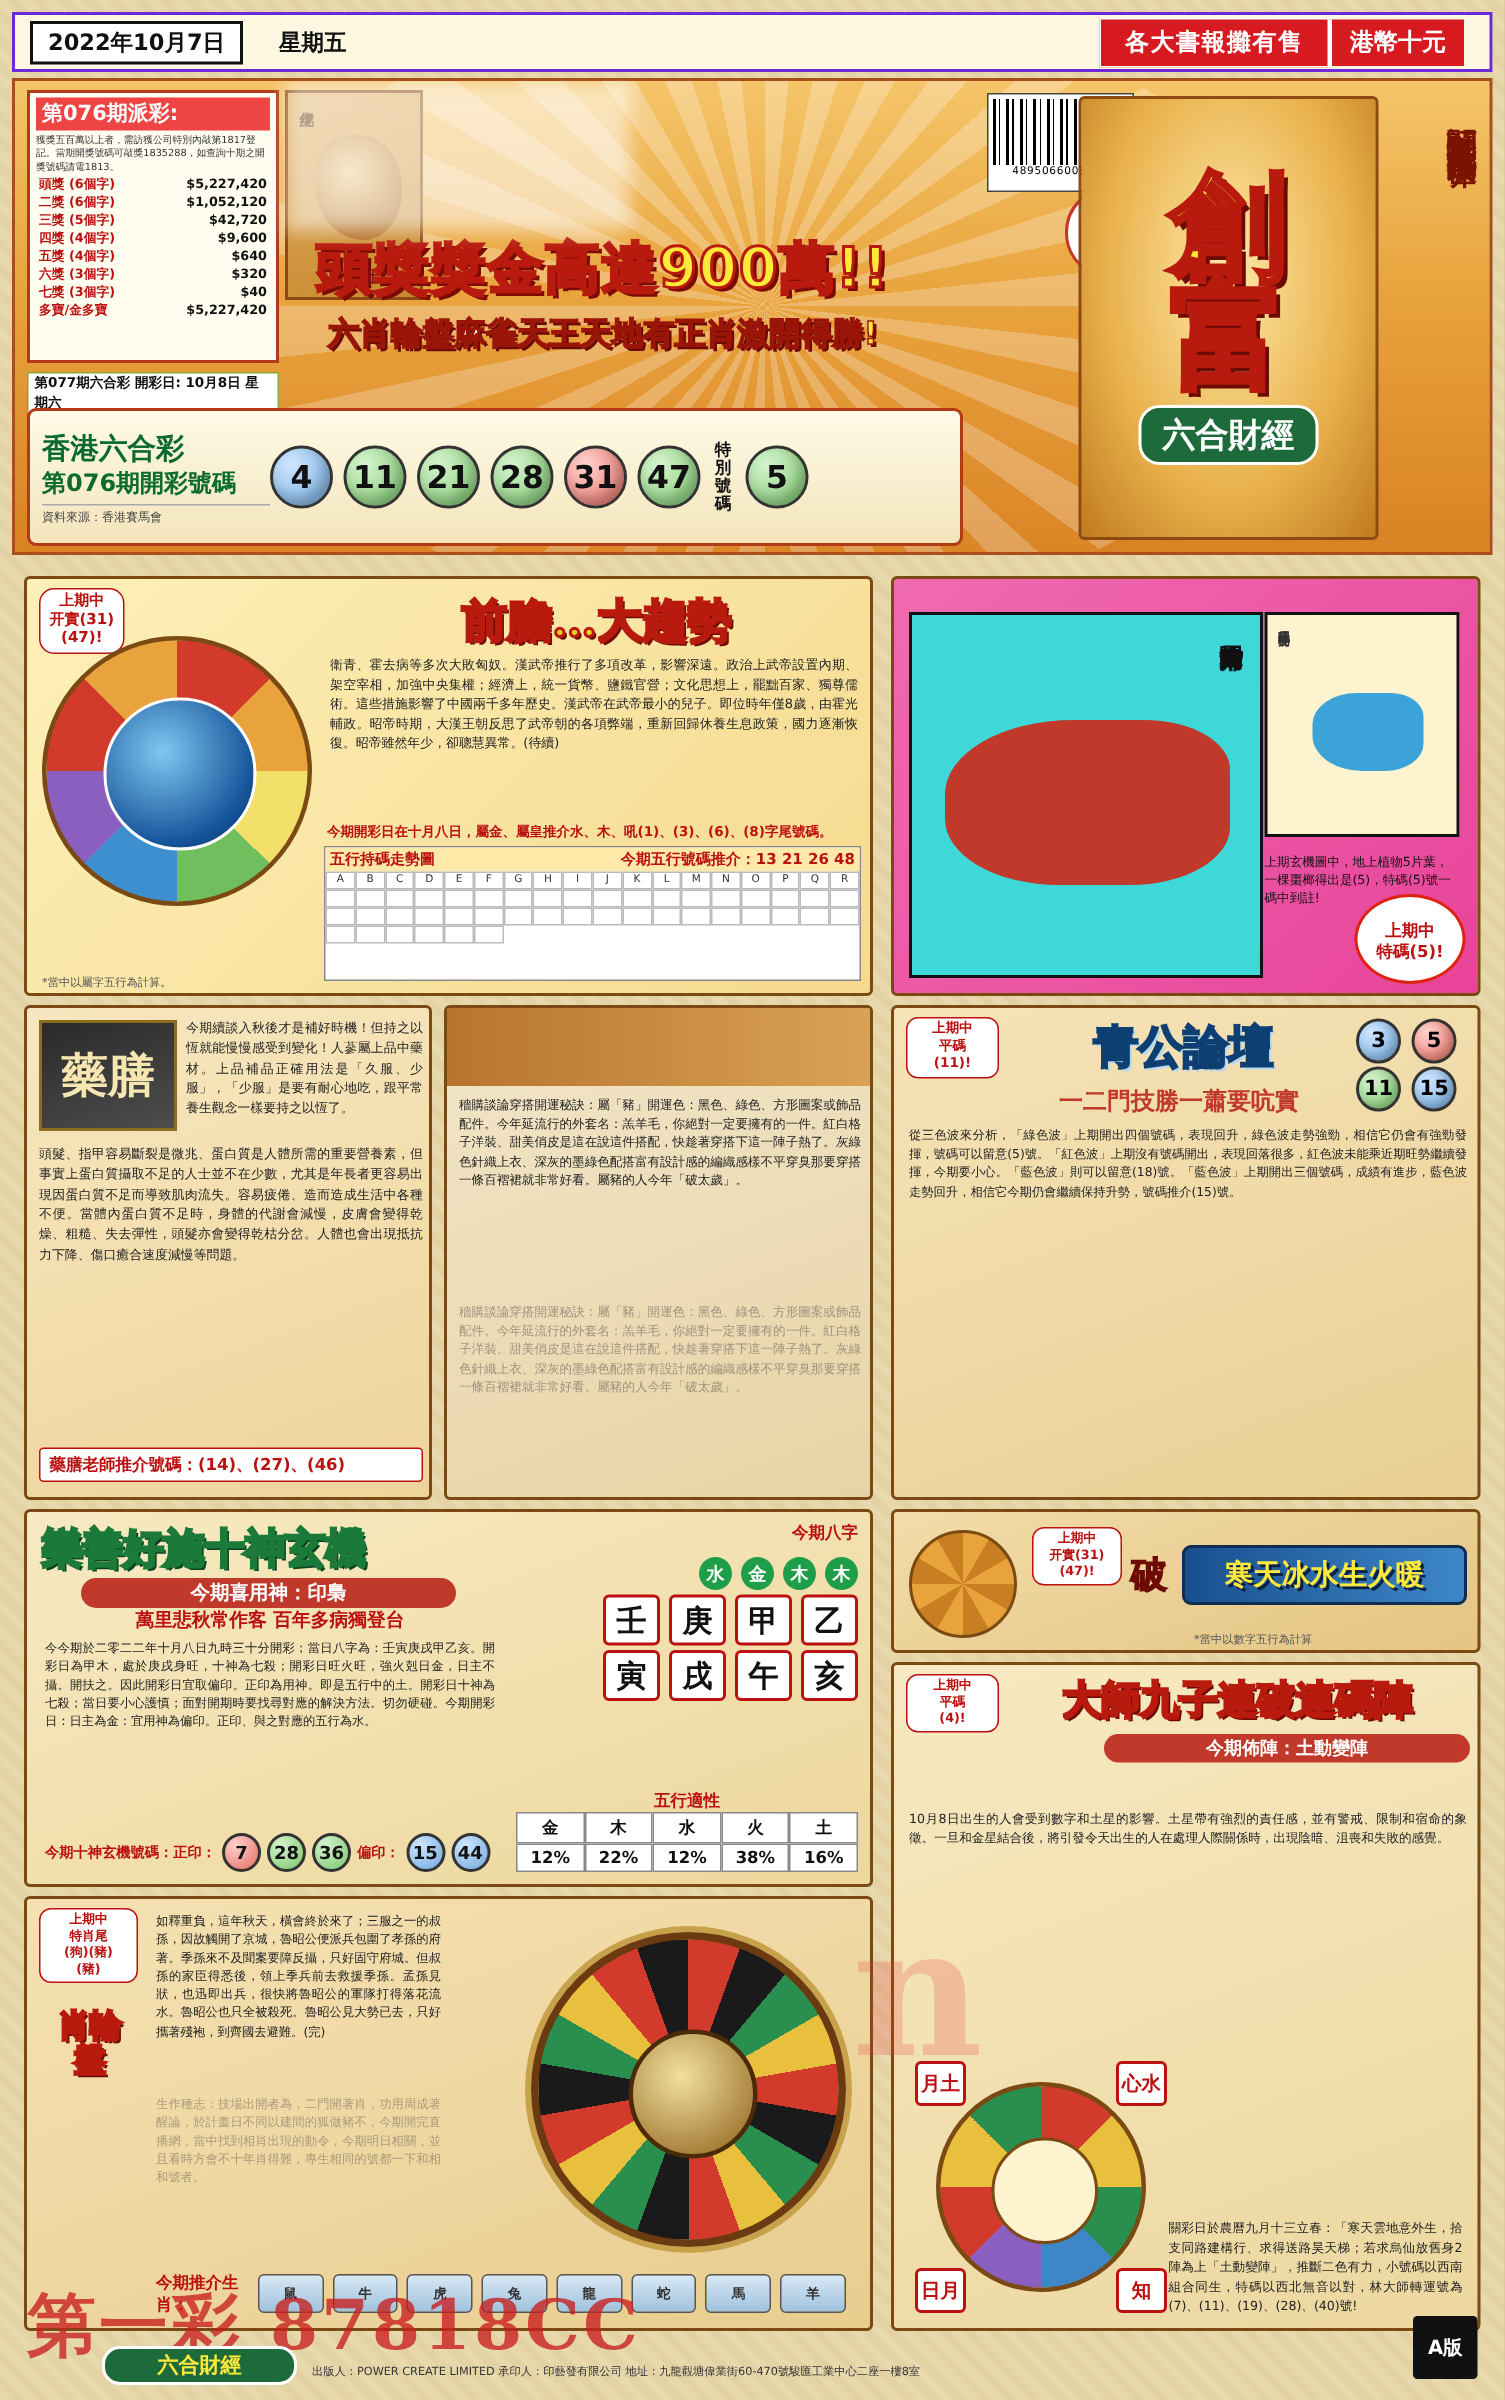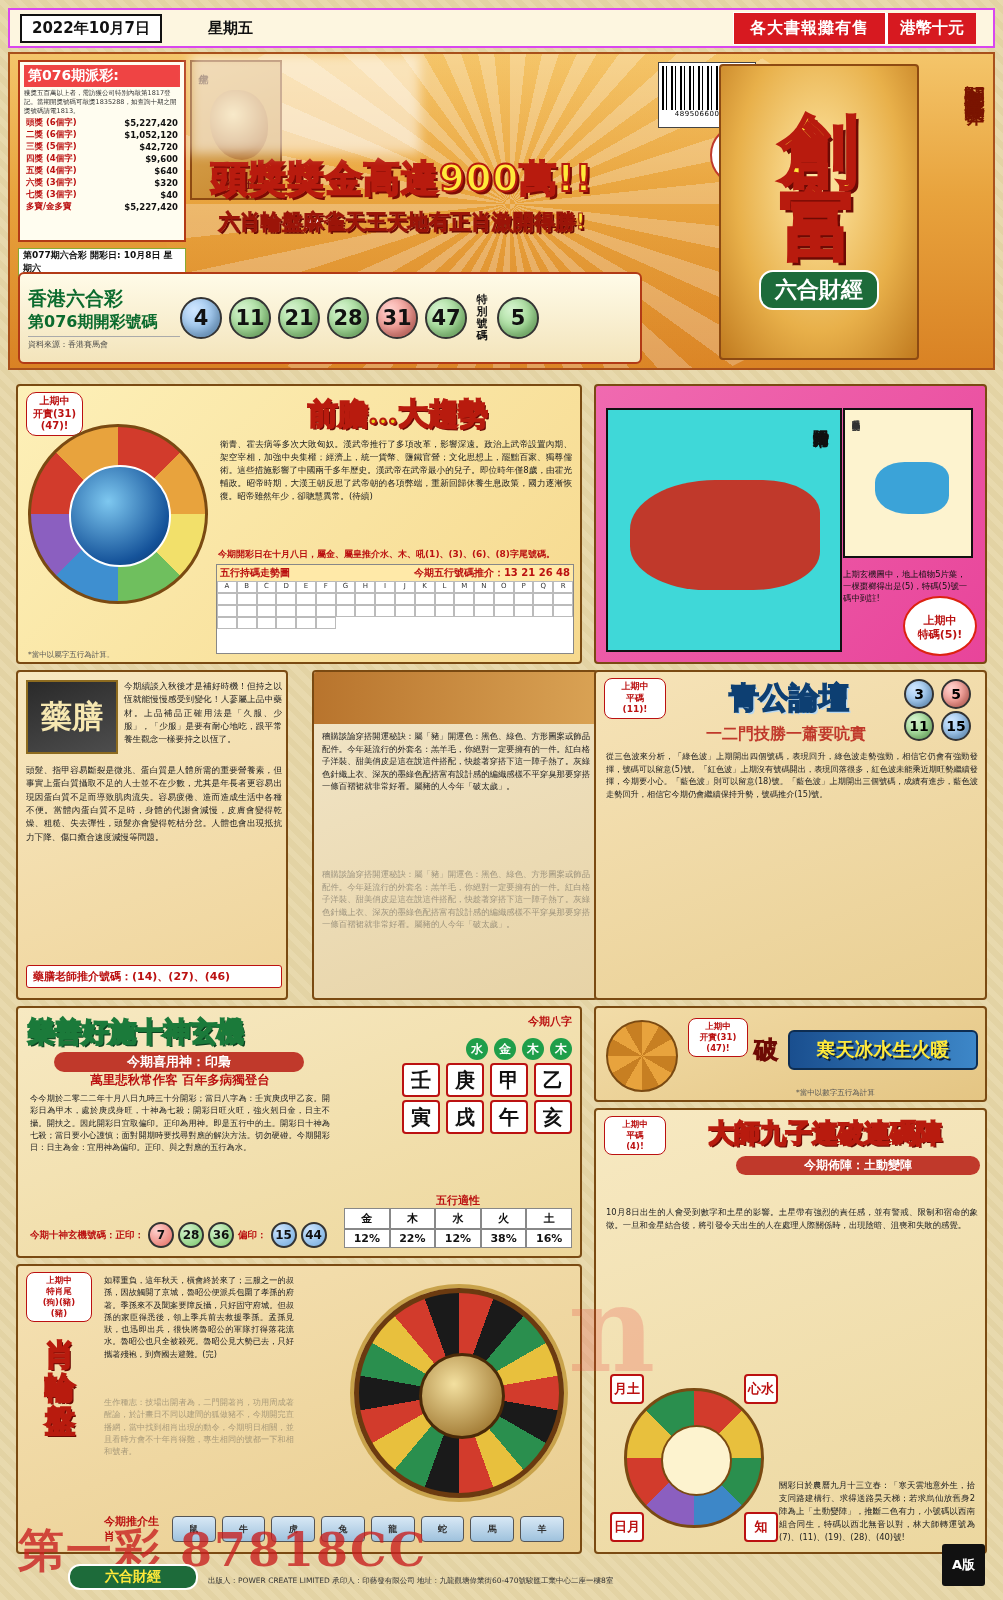--- a/index.html
+++ b/index.html
@@ -11,22 +11,22 @@
     position:relative;
     overflow:hidden;
   }
   .page { position:absolute; inset:0; background:
       repeating-linear-gradient(45deg,#e8d9ad 0 6px,#e3d3a4 6px 12px);
   }
 
   
   .masthead {
     position:absolute; left:8px; top:8px; width:987px; height:40px;
-    background:#fdf6e0; border:2px solid #d946ef;
-    display:flex; align-items:center;gap:22px;
+    background:#fdf6e0; border:2px solid #6d28d9;
+    display:flex; align-items:center;
   }
   .date-box {
     margin-left:10px; border:2px solid #111; background:#fff;
     padding:3px 10px; font-size:15px; font-weight:bold; color:#111;
   }
   .weekday { margin-left:24px; font-size:15px; font-weight:bold; color:#111; }
   .mast-right {
     margin-left:auto; display:flex; align-items:center; height:100%;
   }
   .sale-tag {
@@ -297,21 +297,21 @@
     font-size:8.6px; line-height:1.55; color:#222; text-align:justify;
   }
   .pC-rec {
     position:absolute; left:8px; bottom:10px; width:256px;
     background:#fff; border:1px solid #b11; border-radius:3px;
     font-size:11px; font-weight:bold; color:#b11; padding:3px 6px;
   }
 
   
   .pD {
-    left:304px; top:292px; width:286px; height:330px;
+    left:288px; top:292px; width:286px; height:330px;
     background:linear-gradient(160deg,#f2e6c9,#e7d3a6);
   }
   .pD-top { position:absolute; left:0; top:0; width:100%; height:52px;
      background:linear-gradient(90deg,#b8742d,#d9a254); }
   .pD-body {
     position:absolute; left:8px; top:58px; width:268px;
     font-size:8.4px; line-height:1.5; color:#222; text-align:justify;
   }
   .pD-faded {
     position:absolute; left:8px; top:196px; width:268px;
@@ -416,21 +416,21 @@
     background:linear-gradient(160deg,#f5e1b3,#e9cd8f);
   }
   .pG-badge {
     position:absolute; left:8px; top:6px; width:66px;
     font-size:8.5px; font-weight:bold; color:#b11; background:#fff;
     border:1px solid #b11; border-radius:8px; padding:2px 3px;
     text-align:center; line-height:1.3;
   }
   .pG-vtitle {
     position:absolute; left:14px; top:72px; width:56px;
-    font-size:30px; font-weight:bold; color:#ffe93a;
+    font-size:21px; font-weight:bold; color:#ffe93a;
     -webkit-text-stroke:2px #b81b0e; text-shadow:2px 2px 0 #6d0a04;
     text-align:center; line-height:1.1; font-family:"DejaVu Serif", serif;
   }
   .pG-article {
     position:absolute; left:86px; top:8px; width:190px;
     font-size:8.2px; line-height:1.5; color:#222; text-align:justify;
   }
   .pG-faded {
     position:absolute; left:86px; top:130px; width:190px;
     font-size:8.2px; line-height:1.5; color:rgba(60,60,60,.4); text-align:justify;

